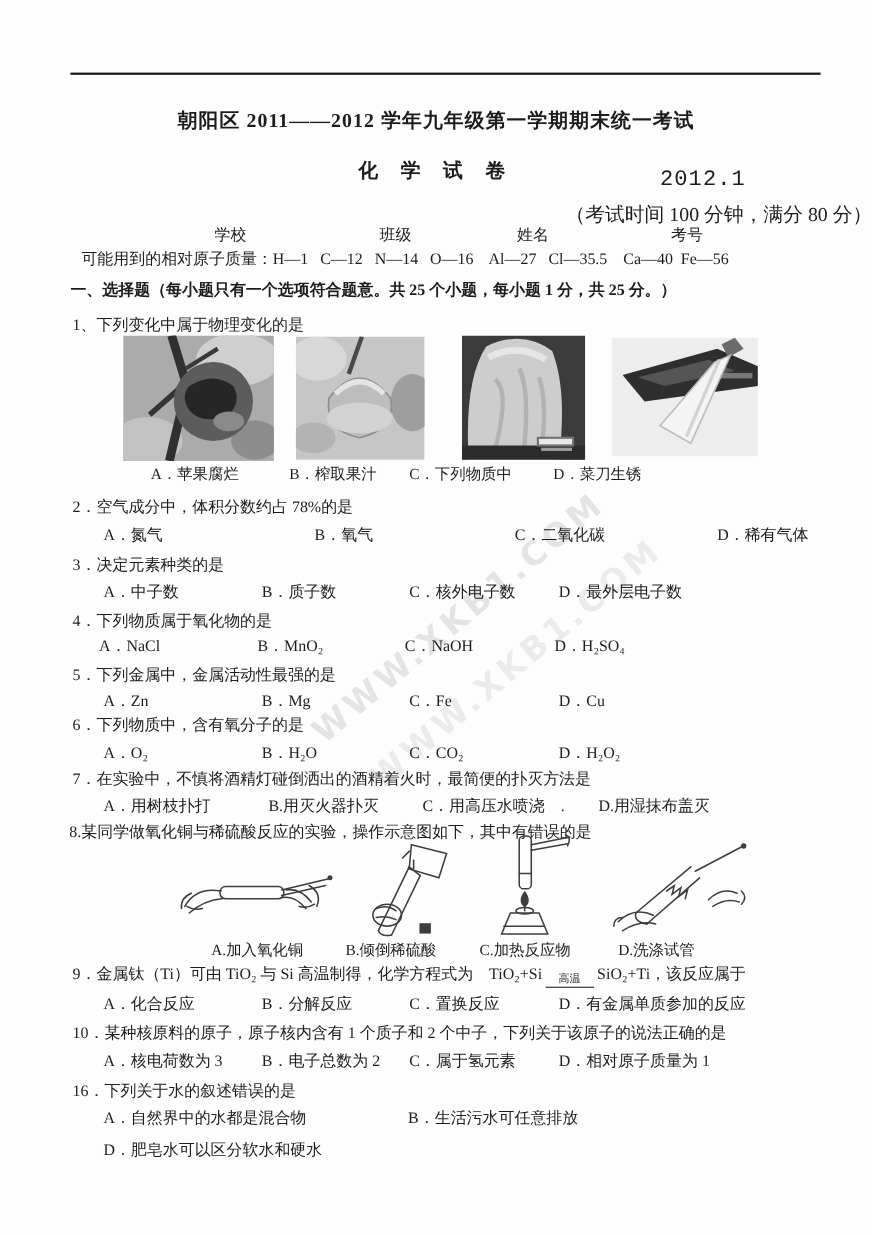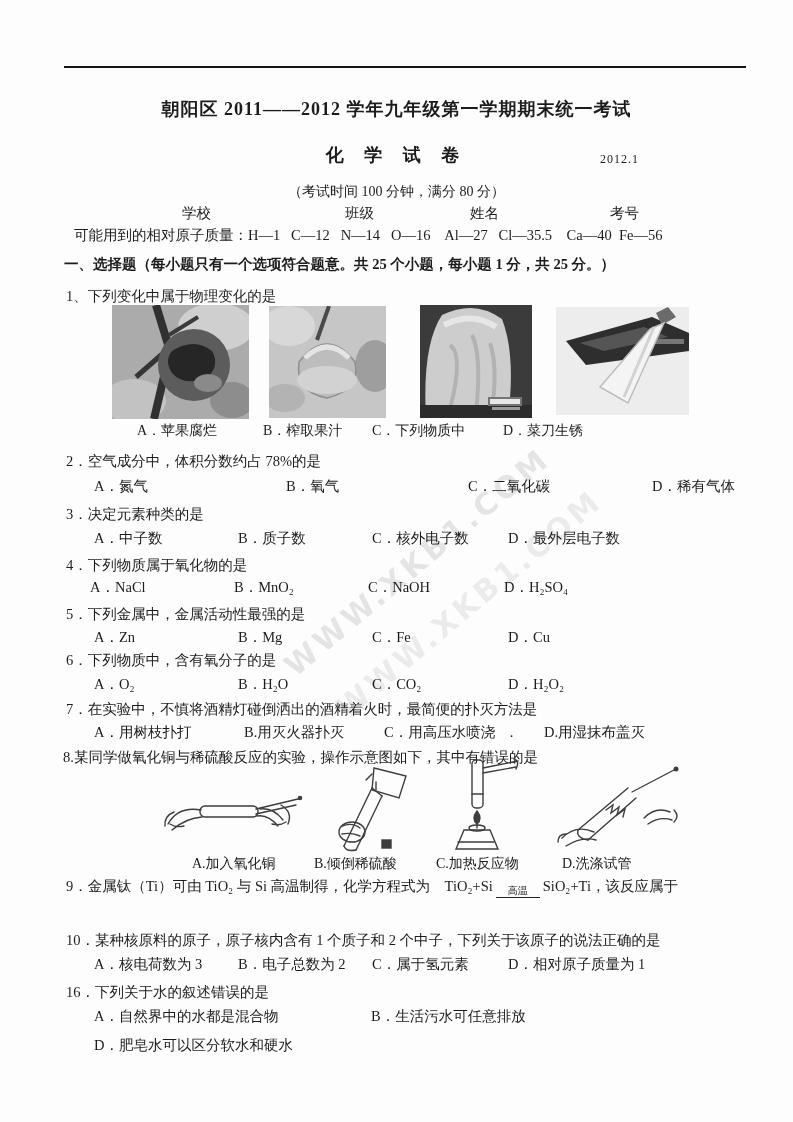--- a/index.html
+++ b/index.html
@@ -7,22 +7,22 @@
     position:relative;width:793px;height:1122px;margin:0 auto;
     background:#fdfdfd;overflow:hidden;
     font-family:"Liberation Serif","DejaVu Serif",serif;
     color:#1c1c1c;font-size:14.5px;
   }
   .abs{position:absolute;}
   .t{white-space:pre-wrap;}
   .rule{height:2px;background:#161616;}
   .h-line1{width:100%;text-align:center;font-size:18px;font-weight:bold;letter-spacing:1px;}
   .h-title{width:100%;text-align:center;font-size:18px;font-weight:bold;letter-spacing:8px;}
-  .h-issue{font-size:12px;letter-spacing:1px;}
-  .h-info{width:100%;text-align:center;font-size:14px;}
+  .h-issue{font-size:20px;letter-spacing:1px;font-family:Liberation Mono, monospace;}
+  .h-info{width:100%;text-align:right;font-size:18px;}
   .fields span{font-size:14.5px;}
   .stem{font-size:14.5px;line-height:20px;}
   .bold{font-weight:bold;}
   .opts4{display:grid;grid-template-columns:144px 134px 136px auto;font-size:14.5px;}
   .opts4.wide{grid-template-columns:150px 140px 160px auto;}
   .opts2{display:grid;grid-template-columns:277px auto;row-gap:10px;font-size:14.5px;}
   .cap{font-size:14px;}
   .photo{display:block;}
   .sketch{display:block;}
   .wm{
@@ -44,21 +44,21 @@
   <div class="abs wm wm2" style="left:352px;top:690px;">WWW.XKB1.COM</div>
 
   <div class="abs rule" style="left:64px;top:66px;width:682px;"></div>
 
   <div class="abs h-line1 t" style="left:0;top:97px;">朝阳区 2011——2012 学年九年级第一学期期末统一考试</div>
   <div class="abs h-title t" style="left:0;top:143px;">化 学 试 卷</div>
   <div class="abs h-issue t" style="left:600px;top:152px;">2012.1</div>
   <div class="abs h-info t" style="left:0;top:183px;">（考试时间 100 分钟，满分 80 分）</div>
 
   <div class="abs fields" style="left:0;top:204px;width:793px;">
-    <span class="abs t" style="left:182px;">学校</span>
+    <span class="abs t" style="left:195px;">学校</span>
     <span class="abs t" style="left:345px;">班级</span>
     <span class="abs t" style="left:470px;">姓名</span>
     <span class="abs t" style="left:610px;">考号</span>
   </div>
 
   <div class="abs t" style="left:74px;top:226px;font-size:14.5px;">可能用到的相对原子质量：H—1   C—12   N—14   O—16    Al—27   Cl—35.5    Ca—40  Fe—56</div>
 
   <div class="abs stem bold t" style="left:64px;top:254px;">一、选择题（每小题只有一个选项符合题意。共 25 个小题，每小题 1 分，共 25 分。）</div>
 
   <div class="abs stem t" style="left:66px;top:286px;">1、下列变化中属于物理变化的是</div>
@@ -217,20 +217,26 @@
   <span class="abs cap t" style="left:314px;top:855px;">B.倾倒稀硫酸</span>
   <span class="abs cap t" style="left:436px;top:855px;">C.加热反应物</span>
   <span class="abs cap t" style="left:562px;top:855px;">D.洗涤试管</span>
 
   <div class="abs stem" style="left:66px;top:876px;">
     <span class="t">9．金属钛（Ti）可由 TiO₂ 与 Si 高温制得，化学方程式为　TiO₂+Si</span><span class="eq">
         <span class="cond t">高温</span>
         <span class="bar"></span>
       </span><span class="t">SiO₂+Ti，该反应属于</span>
   </div>
+  <div class="abs opts4" style="left:94px;top:903px;">
+    <span class="t">A．化合反应</span>
+    <span class="t">B．分解反应</span>
+    <span class="t">C．置换反应</span>
+    <span class="t">D．有金属单质参加的反应</span>
+  </div>
 
   <div class="abs stem t" style="left:66px;top:930px;">10．某种核原料的原子，原子核内含有 1 个质子和 2 个中子，下列关于该原子的说法正确的是</div>
   <div class="abs opts4" style="left:94px;top:955px;">
     <span class="t">A．核电荷数为 3</span>
     <span class="t">B．电子总数为 2</span>
     <span class="t">C．属于氢元素</span>
     <span class="t">D．相对原子质量为 1</span>
   </div>
 
   <div class="abs stem t" style="left:66px;top:982px;">16．下列关于水的叙述错误的是</div>

